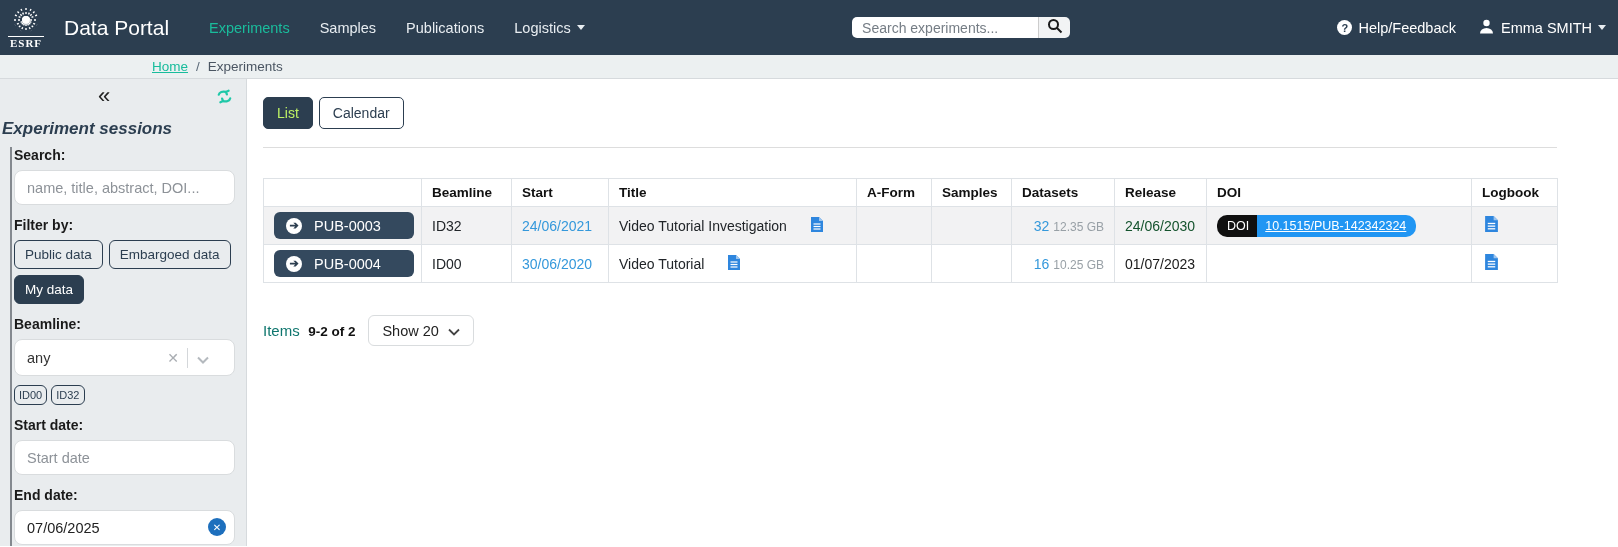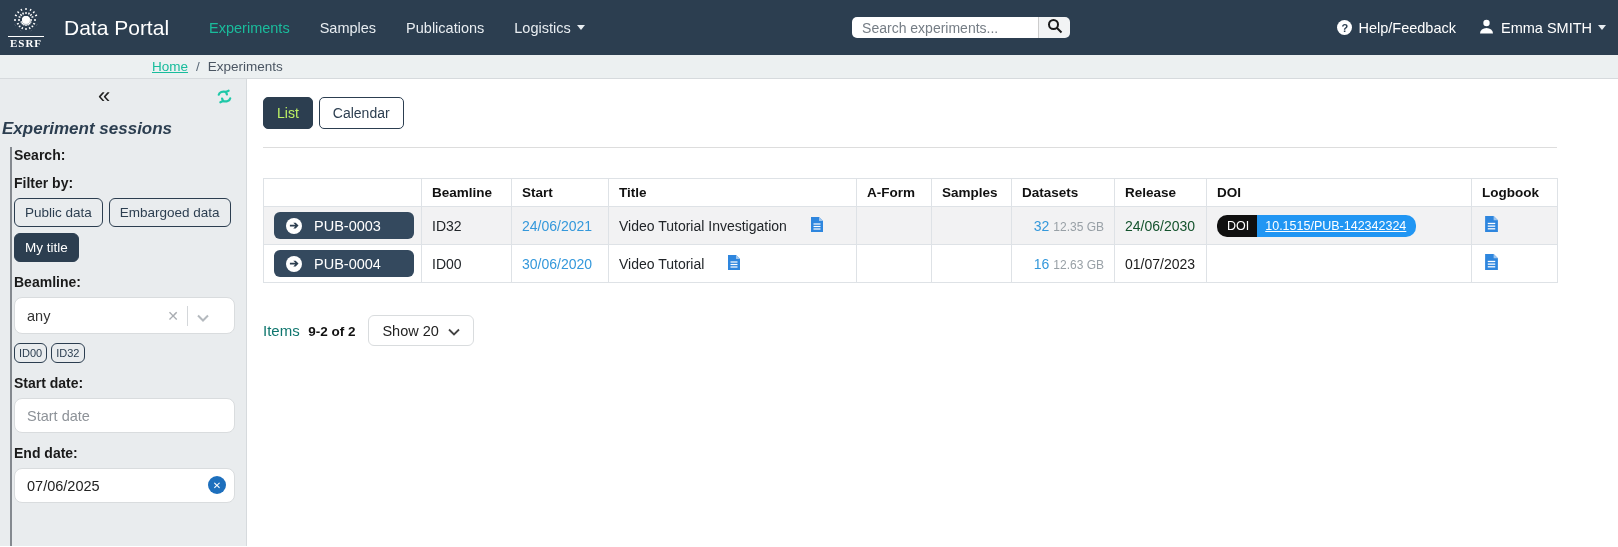--- a/index.html
+++ b/index.html
@@ -169,26 +169,27 @@
           <path d="M4 8 C4.5 5.5 8 4 11.5 5.2"></path>
             <path d="M11.5 5.2 l2.8 -1.2 M11.5 5.2 l1 2.6"></path>
           <path d="M16 12 C15.5 14.5 12 16 8.5 14.8"></path>
             <path d="M8.5 14.8 l-2.8 1.2 M8.5 14.8 l-1 -2.6"></path>
         </svg>
       </span>
     </div>
     <h2 class="sb-heading">Experiment sessions</h2>
     <div class="sb-content">
       <label class="sb-label" style="margin-top:2px">Search:</label>
+      <input class="sb-input" type="text" placeholder="name, title, abstract, DOI..." style="">
 
       <label class="sb-label">Filter by:</label>
       <div class="filter-group">
         <button class="filter-btn">Public data</button>
         <button class="filter-btn">Embargoed data</button>
-        <button class="filter-btn active">My title</button>
+        <button class="filter-btn active">My data</button>
       </div>
 
       <label class="sb-label">Beamline:</label>
       <div class="select-box">
         <span class="select-value">any</span>
         <span class="select-clear">✕</span>
         <span class="select-divider"></span>
         <span class="select-chevron">
           <svg width="12" height="8" viewBox="0 0 12 8" fill="none" stroke="#b4b9be" stroke-width="2">
               <polyline points="1,1.5 6,6.5 11,1.5"></polyline>
@@ -320,21 +321,21 @@
                       <line x1="2.5" y1="9.5" x2="9.5" y2="9.5"></line>
                       <line x1="2.5" y1="12" x2="9.5" y2="12"></line>
                     </g>
                   </svg>
               </span>
             </span>
           </td>
           <td></td>
           <td></td>
           <td class="cell-right">
-            <a class="blue-link">16</a><span class="ds-size">12.63 GB</span>
+            <a class="blue-link">16</a><span class="ds-size">10.25 GB</span>
           </td>
           <td><span class="release-normal">01/07/2023</span></td>
           <td></td>
           <td>
             <button class="logbook-btn">
               <span>
                 <svg width="13" height="16" viewBox="0 0 12 15">
                     <path d="M0 0 h8 l4 4 v11 h-12 z" fill="#2e86de"></path>
                     <path d="M8 0 l4 4 h-4 z" fill="#9cc5ef"></path>
                     <g stroke="#fff" stroke-width="1.2">

